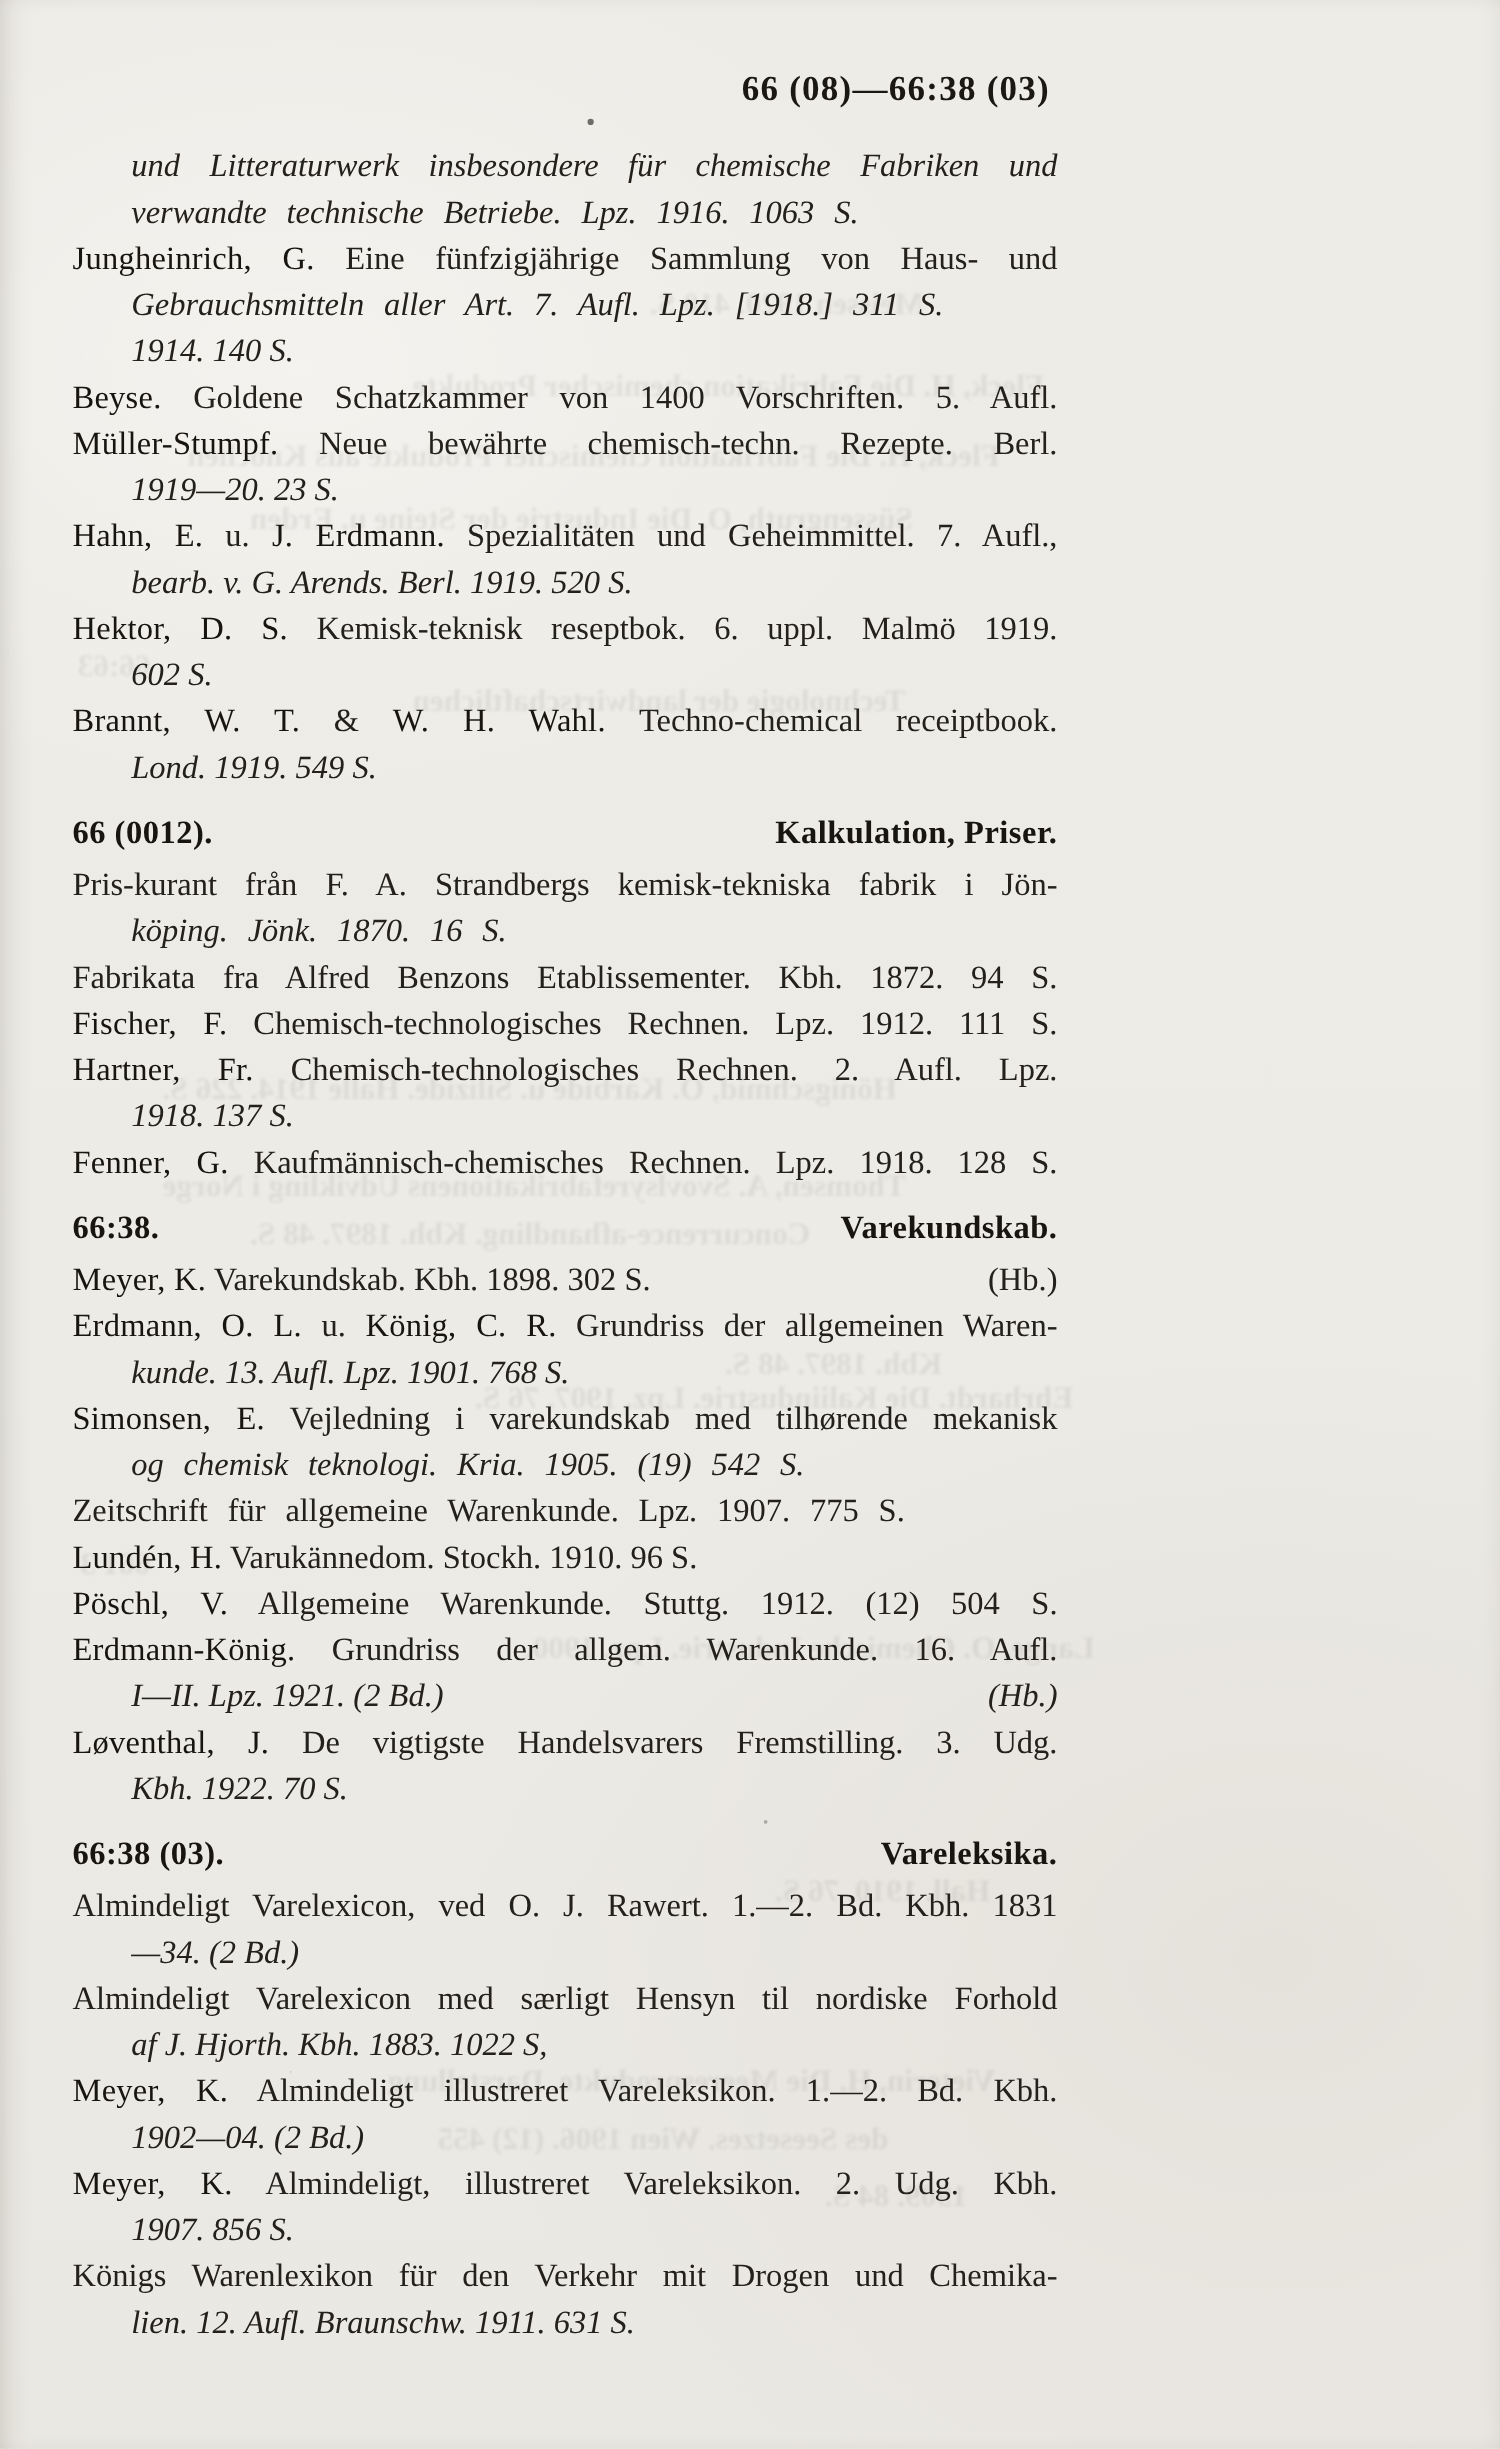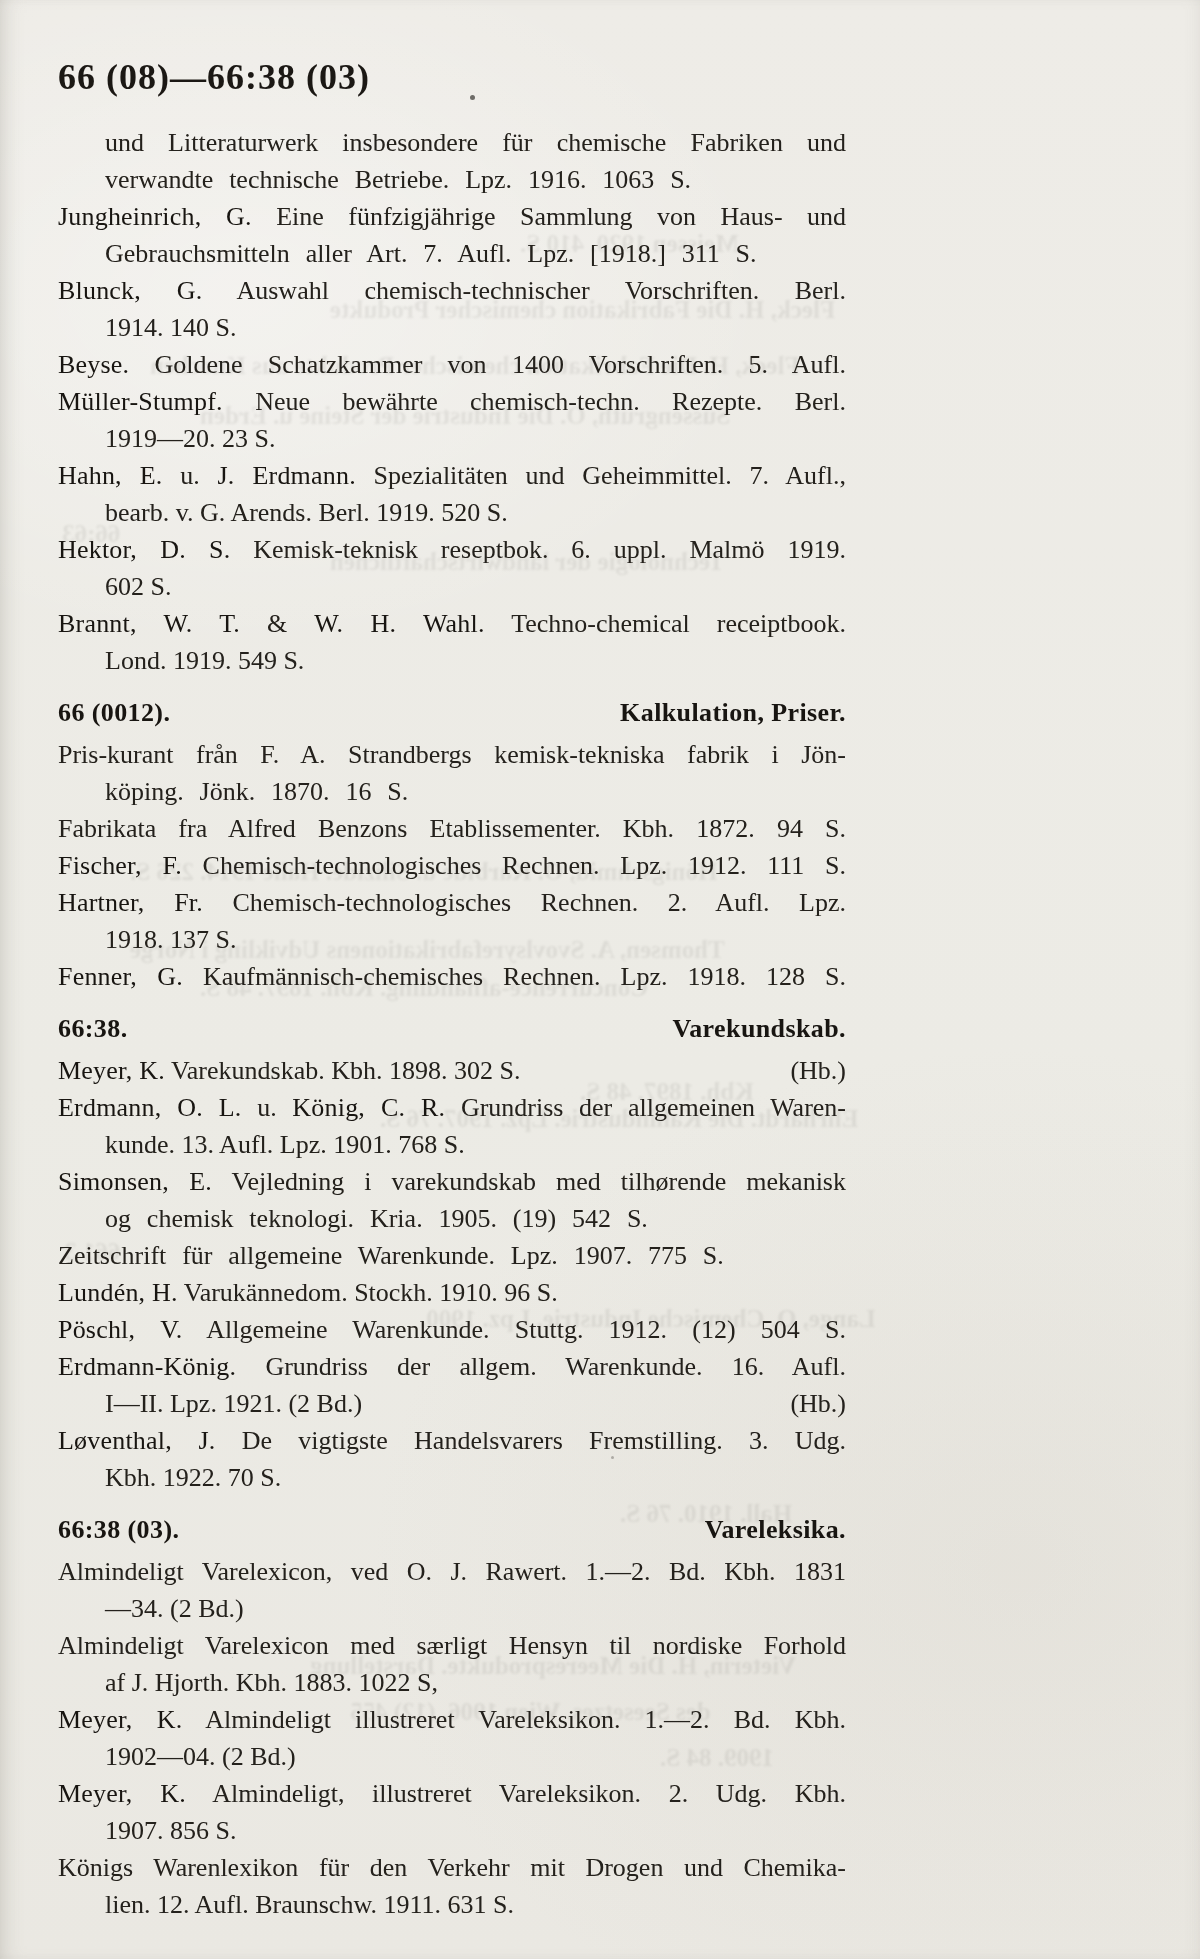--- a/index.html
+++ b/index.html
@@ -18,41 +18,41 @@
       radial-gradient(ellipse 1000px 800px at 85% 80%, rgba(210,205,195,.25), rgba(210,205,195,0) 65%),
       linear-gradient(180deg,#eeece7 0%,#ecebe5 55%,#eae8e2 100%);
     box-shadow:inset 14px 0 26px -18px rgba(120,115,105,.45), inset -10px 0 22px -18px rgba(120,115,105,.3);
   }
   .column{
     position:absolute;
     left:58px;top:56px;
     width:788px;
   }
   .running-head{
-    text-align:left;
+    text-align:right;
     font-weight:700;
-    font-size:36px;
+    font-size:28px;
     letter-spacing:1px;
     margin:0 6px 26px 0;
     color:#1b1814;
   }
   .line{
     position:relative;
     font-size:26px;
     line-height:37px;
     height:37px;
     white-space:nowrap;
     color:#24211c;
   }
   .line.just{
     white-space:normal;
     text-align:justify;
     text-align-last:justify;
   }
-  .line.indent{padding-left:47px;}
+  .line.indent{padding-left:47px;font-style:italic;}
   .line.wide{word-spacing:.36em;}
   .line .b{font-weight:400;color:#181511;letter-spacing:.2px;}
   .line .rtag{position:absolute;right:0;top:0;text-align:right;}
   .line.section{
     display:flex;
     justify-content:space-between;
     font-weight:700;
     color:#181511;
     margin:15px 0 5px 0;
     letter-spacing:.4px;
@@ -101,21 +101,20 @@
   </div>
 
 <div class="column">
   <div class="running-head">66 (08)—66:38 (03)</div>
 
   <div id="lines-host">
       <div class="line indent just"><span>und Litteraturwerk insbesondere für chemische Fabriken und</span></div>
       <div class="line indent wide"><span>verwandte technische Betriebe.  Lpz.  1916.  1063 S.</span></div>
       <div class="line just"><span class="b">Jungheinrich, G.</span><span> Eine fünfzigjährige Sammlung von Haus- und</span></div>
       <div class="line indent wide"><span>Gebrauchsmitteln aller Art.  7. Aufl.  Lpz.  [1918.]  311 S.</span></div>
-      <div class="line just"><span class="b">Blunck, G.</span><span> Auswahl chemisch-technischer Vorschriften. Berl.</span></div>
       <div class="line indent"><span>1914.  140 S.</span></div>
       <div class="line just"><span class="b">Beyse.</span><span> Goldene Schatzkammer von 1400 Vorschriften. 5. Aufl.</span></div>
       <div class="line just"><span class="b">Müller-Stumpf.</span><span> Neue bewährte chemisch-techn. Rezepte. Berl.</span></div>
       <div class="line indent"><span>1919—20.  23 S.</span></div>
       <div class="line just"><span class="b">Hahn, E.</span><span> u. </span><span class="b">J. Erdmann.</span><span> Spezialitäten und Geheimmittel. 7. Aufl.,</span></div>
       <div class="line indent"><span>bearb. v. G. Arends.  Berl. 1919.  520 S.</span></div>
       <div class="line just"><span class="b">Hektor, D. S.</span><span> Kemisk-teknisk reseptbok. 6. uppl. Malmö 1919.</span></div>
       <div class="line indent"><span>602 S.</span></div>
       <div class="line just"><span class="b">Brannt, W. T.</span><span> &amp; </span><span class="b">W. H. Wahl.</span><span> Techno-chemical receiptbook.</span></div>
       <div class="line indent"><span>Lond. 1919.  549 S.</span></div>

